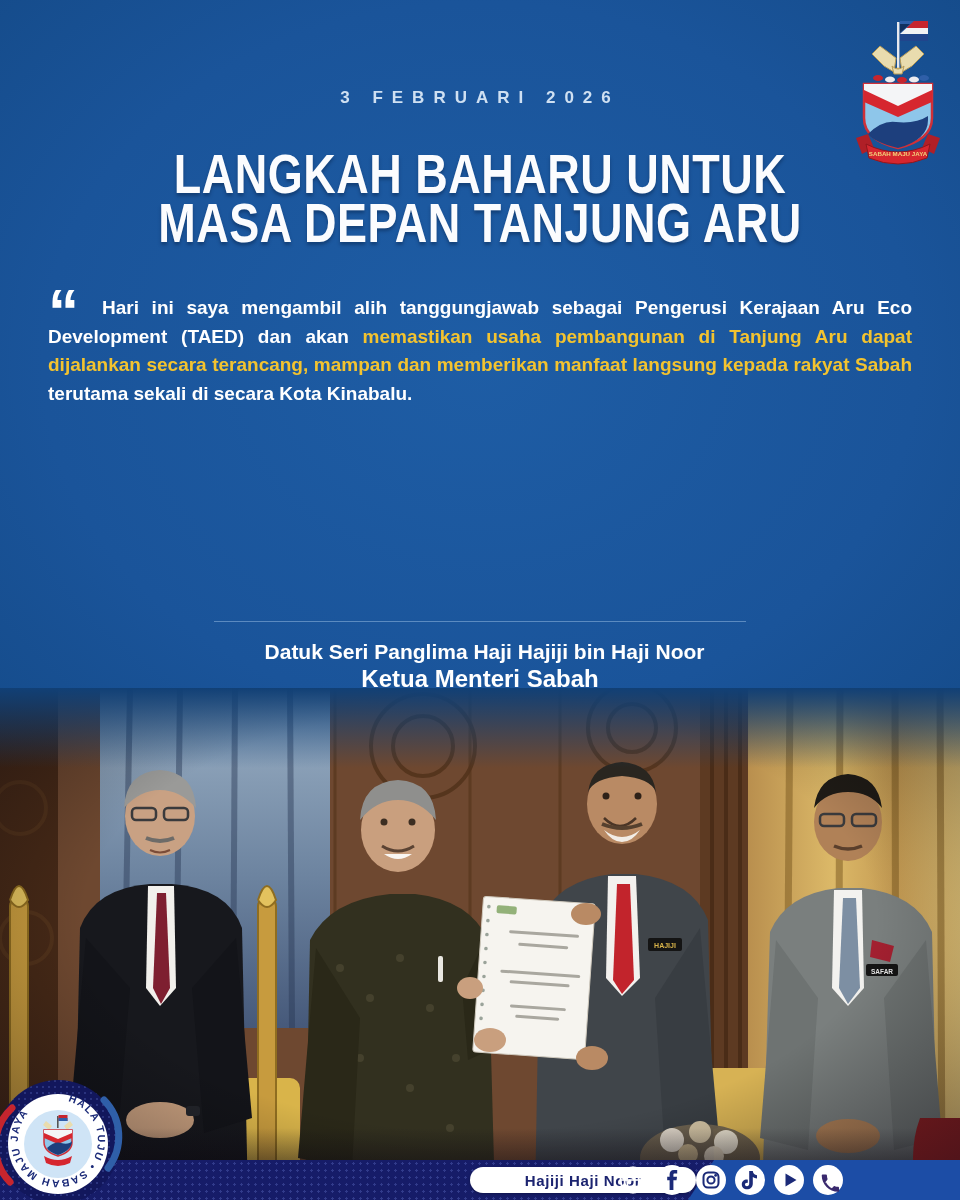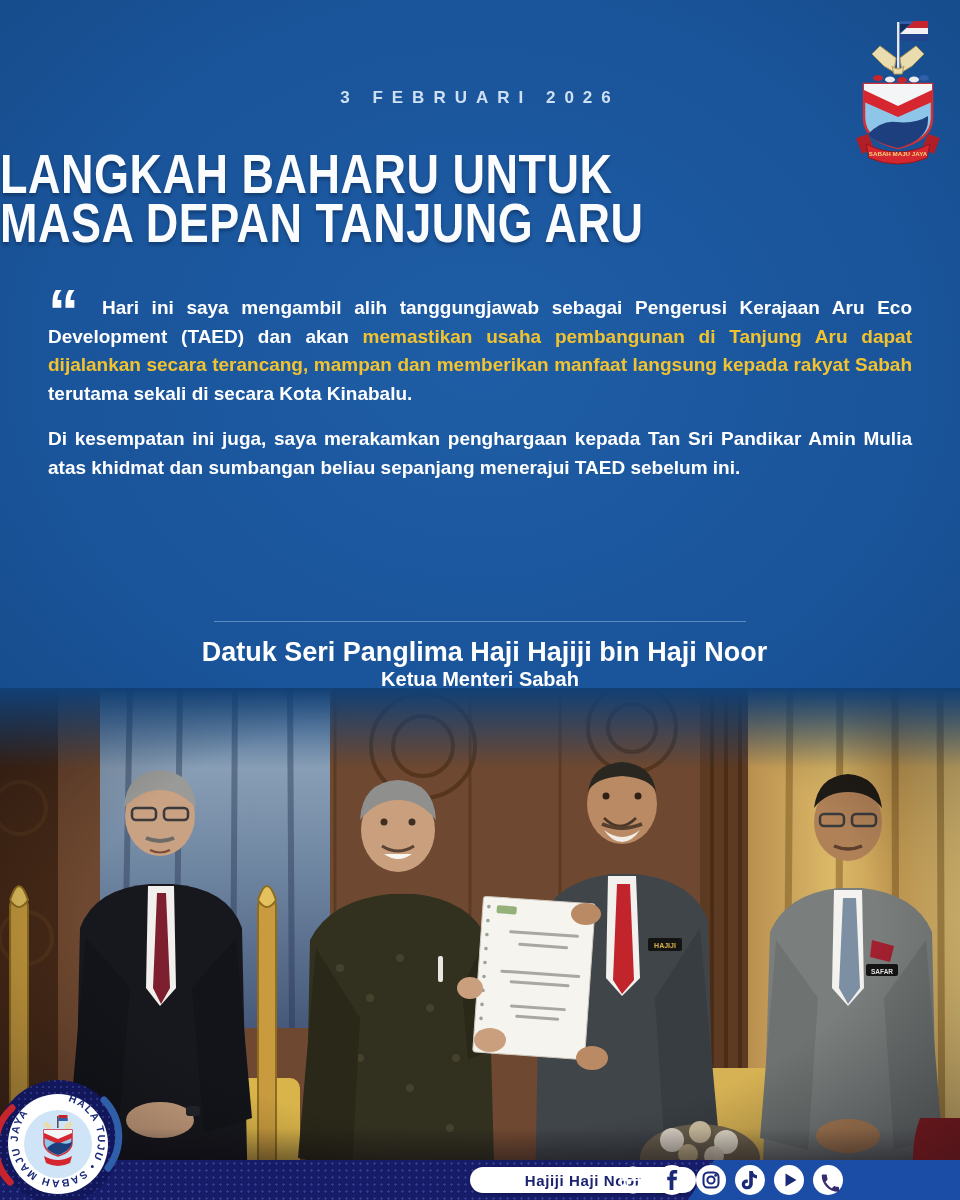--- a/index.html
+++ b/index.html
@@ -14,21 +14,21 @@
   }
   
   .date{
     position:absolute;top:88px;left:0;right:0;
     text-align:center;
     font-size:17px;font-weight:bold;
     letter-spacing:9px;
     color:#cfe0f2;
   }
   
-  .title{position:absolute;top:150px;left:0;right:0;text-align:left;color:#fbfcfe;}
+  .title{position:absolute;top:150px;left:0;right:0;text-align:center;color:#fbfcfe;}
   .title .line{
     display:block;
     font-size:45px;font-weight:800;
     letter-spacing:0.5px;
     line-height:49px;
     transform:scaleY(1.22);
     text-shadow:0 2px 3px rgba(0,20,50,.35);
     white-space:nowrap;
   }
   
@@ -52,22 +52,22 @@
   .hl{color:#f3c32f;}
   
   .divider{
     position:absolute;top:621px;left:214px;width:532px;height:0;
     border-top:1px solid rgba(170,205,238,.45);
   }
   .attribution{
     position:absolute;top:638px;left:0;right:0;
     text-align:center;color:#fff;
   }
-  .attribution .name{font-size:27px;font-weight:bold;line-height:28px;padding-left:9px;}
-  .attribution .role{font-size:20px;font-weight:bold;line-height:26px;}
+  .attribution .name{font-size:21px;font-weight:bold;line-height:28px;padding-left:9px;}
+  .attribution .role{font-size:24px;font-weight:bold;line-height:26px;}
   
   .crest{position:absolute;top:16px;right:14px;width:96px;height:152px;}
   
   .photo{position:absolute;top:688px;left:0;width:960px;height:512px;}
   .photo .blend{
     position:absolute;top:0;left:0;right:0;height:80px;
     background:linear-gradient(180deg,#114076 0%, rgba(17,64,118,.55) 45%, rgba(17,64,118,0) 100%);
     pointer-events:none;
   }
   
@@ -148,21 +148,20 @@
     </g>
   </svg>
 
   <h1 class="title" style="margin:0;">
     <span class="line">LANGKAH BAHARU UNTUK</span>
     <span class="line">MASA DEPAN TANJUNG ARU</span>
   </h1>
 
   <div class="quote">
     <p><span class="qmark">“</span><span>Hari ini saya mengambil alih tanggungjawab sebagai Pengerusi Kerajaan Aru Eco Development (TAED) dan akan </span><span class="hl">memastikan usaha pembangunan di Tanjung Aru dapat dijalankan secara terancang, mampan dan memberikan manfaat langsung kepada rakyat Sabah</span><span> terutama sekali di secara Kota Kinabalu.</span></p>
-    <p>Di kesempatan ini juga, saya merakamkan penghargaan kepada Tan Sri Pandikar Amin Mulia atas khidmat dan sumbangan beliau sepanjang menerajui TAED sebelum ini.</p>
   </div>
 
   <div class="divider"></div>
 
   <div class="attribution">
     <div class="name">Datuk Seri Panglima Haji Hajiji bin Haji Noor</div>
     <div class="role">Ketua Menteri Sabah</div>
   </div>
 
   <div class="photo">

